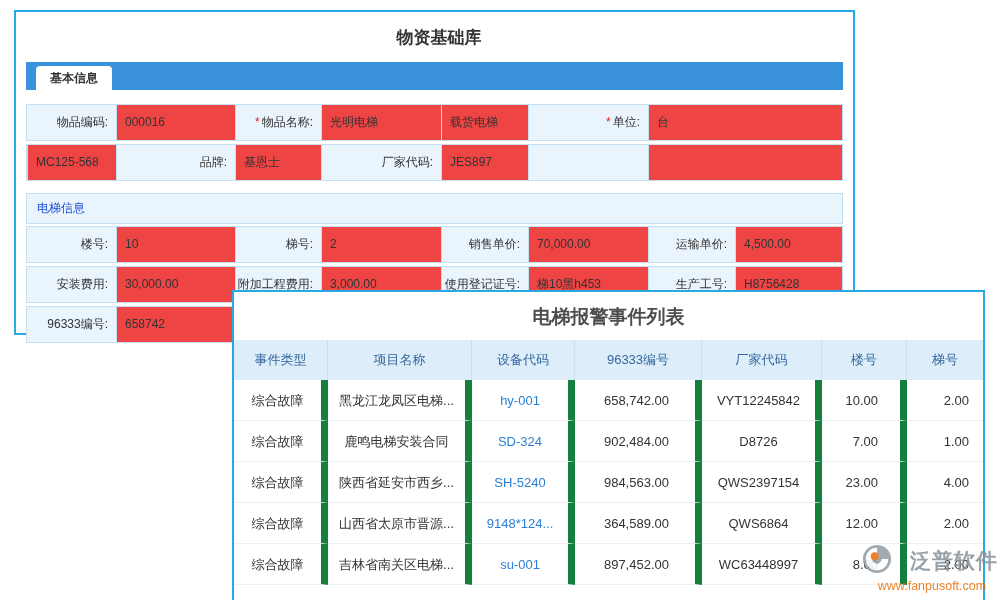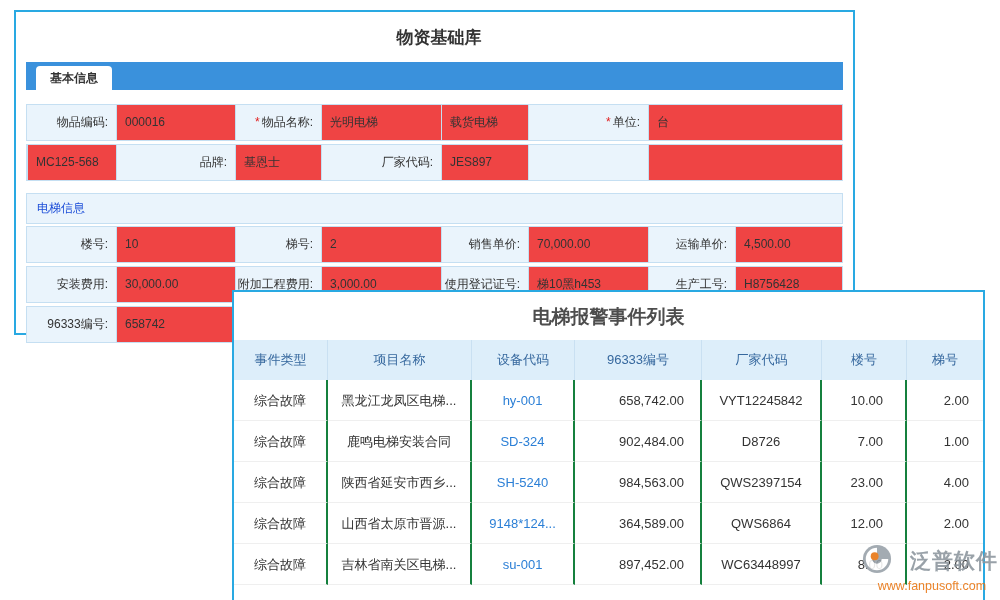--- a/index.html
+++ b/index.html
@@ -25,24 +25,24 @@
     background:#eaf4fc; font-size:12px; padding-left:10px; color:#1d4ed8; }
 
   
   #alarm-panel { left:232px; top:290px; width:753px; height:332px; z-index:2; overflow:hidden; }
   .a-title { height:48px; line-height:50px; text-align:center; font-size:19px; font-weight:bold; color:#4d4d4d; }
   .t-row { display:grid; grid-template-columns:94px 144px 103px 127px 120px 85px 76px; }
   .th { height:40px; line-height:40px; background:#ddeefa; color:#36689e; font-size:13px;
     text-align:center; border-right:1px solid #c9e0f2; overflow:hidden; white-space:nowrap; }
   .th:last-child { border-right:none; }
   .td { height:41px; line-height:41px; font-size:13px; text-align:center; border-bottom:1px solid #efefef;
-    border-right:2px solid #15803d; overflow:hidden; white-space:nowrap; color:#333; }
+    border-right:7px solid #15803d; overflow:hidden; white-space:nowrap; color:#333; }
   .td:last-child { border-right:none; }
   .td.c3 { color:#2b7fd6; cursor:pointer; }
-  .td.c4 { text-align:right; padding-right:16px; }
+  .td.c4 { text-align:right; padding-right:26px; }
   .td.c6 { text-align:right; padding-right:22px; }
   .td.c7 { text-align:right; padding-right:14px; }
 
   
   #watermark { position:absolute; left:862px; top:544px; width:140px; z-index:3; opacity:.88; }
   .wm-row { display:flex; align-items:center; }
   .wm-brand { font-size:21px; font-weight:bold; color:#8b959d; letter-spacing:1px; margin-left:18px; }
   .wm-url { font-size:12.5px; color:#e8720c; margin-top:1px; text-align:center; white-space:nowrap; }
 </style>
 </head>

